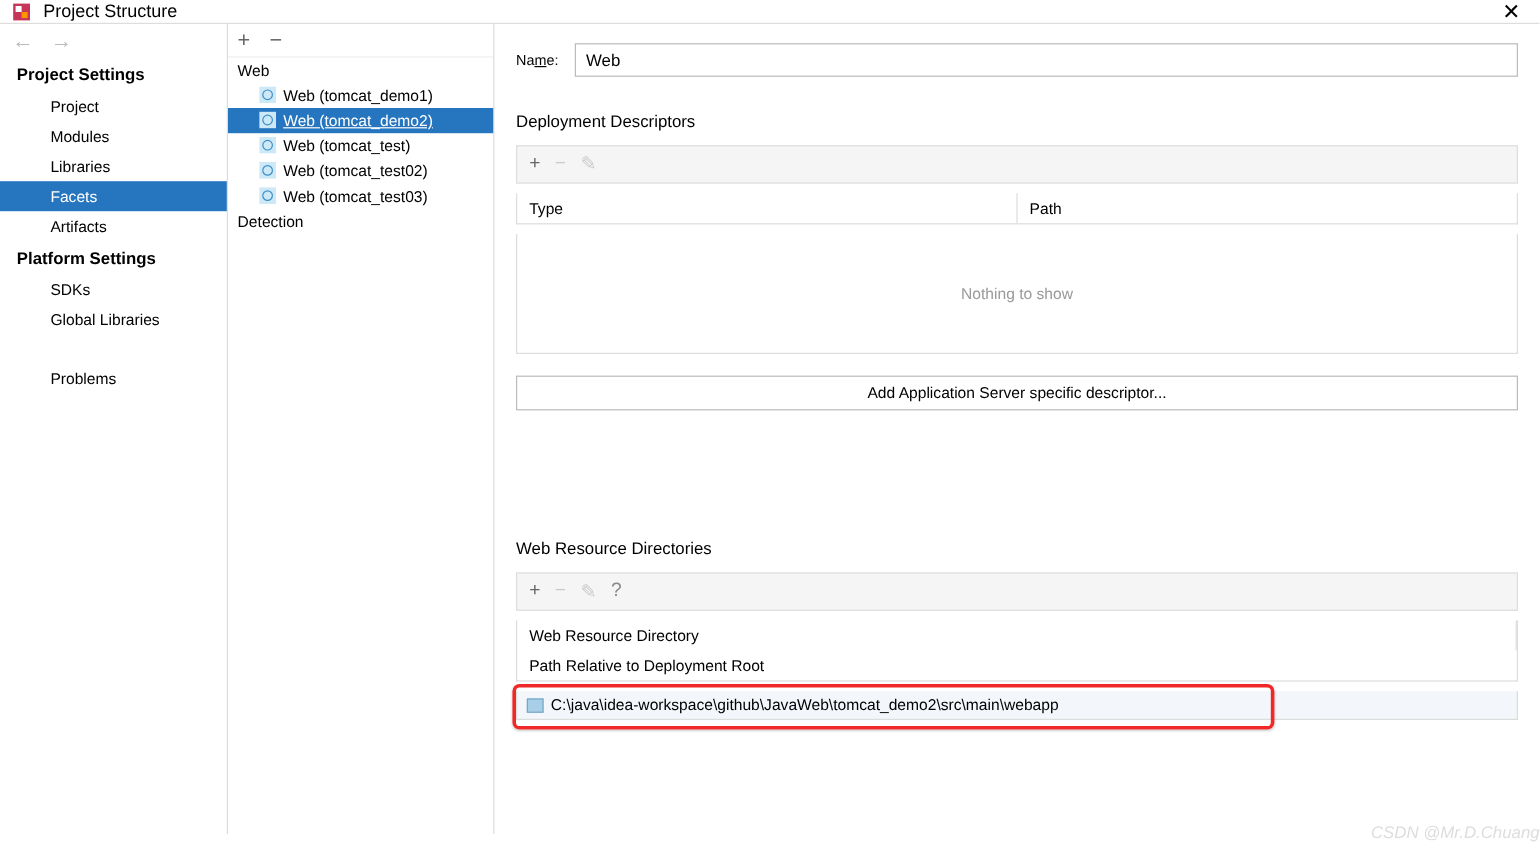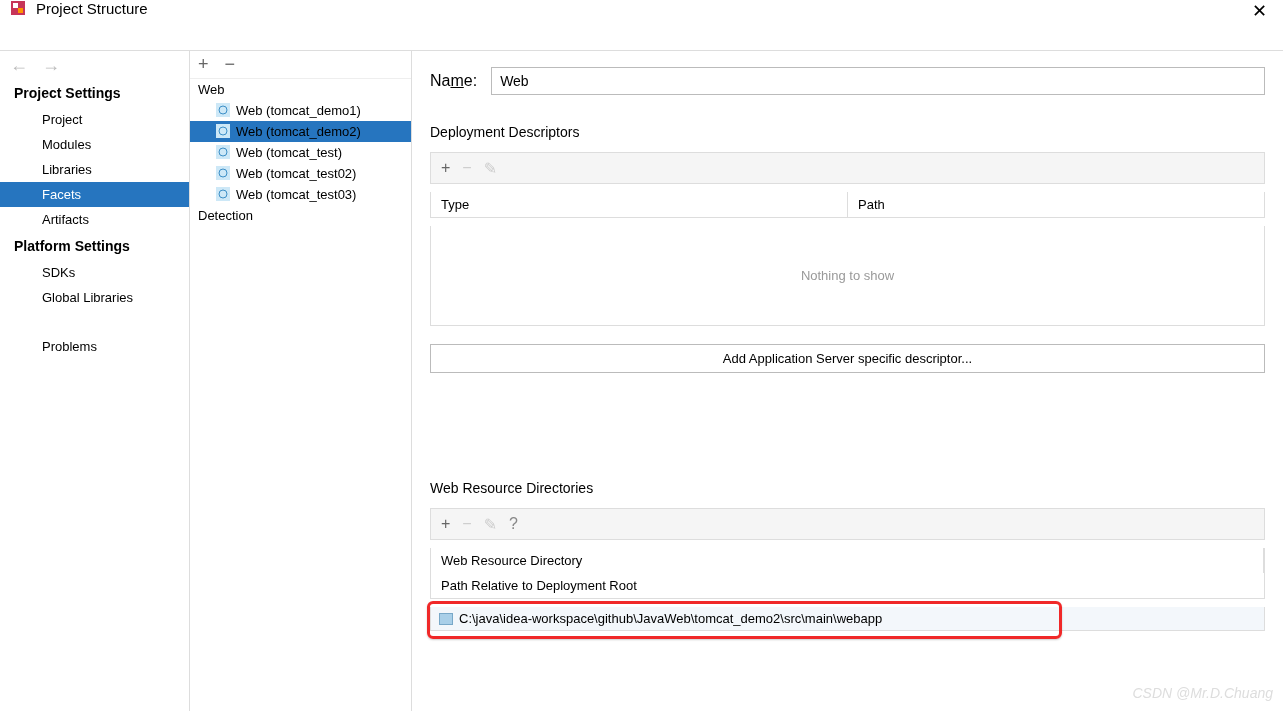--- a/index.html
+++ b/index.html
@@ -1,42 +1,42 @@
 <!DOCTYPE html>
 <html><head>
 <meta charset="utf-8">
 <style>
 * { box-sizing: border-box; margin: 0; padding: 0; }
 body { font-family: "Segoe UI", Arial, sans-serif; font-size: 13px; color: #000; background: #fff; width: 1283px; height: 711px; overflow: hidden; position: relative; }
 
-.titlebar { height: 51px; display: flex; align-items: flex-start; padding: 0 10px; border-bottom: 1px solid #ddd; }
+.titlebar { height: 20px; display: flex; align-items: center; padding: 0 10px; border-bottom: 1px solid #ddd; }
 .titlebar .app-icon { width: 16px; height: 16px; margin-right: 10px; }
 .titlebar .title { font-size: 15px; flex: 1; }
 .titlebar .close-btn { font-size: 18px; cursor: pointer; padding: 0 6px; }
 
 .body-area { display: flex; height: calc(100% - 36px); }
 
 .left-panel { width: 190px; border-right: 1px solid #ddd; display: flex; flex-direction: column; }
 .nav-arrows { height: 28px; display: flex; align-items: center; padding: 4px 10px; gap: 14px; }
 .nav-arrow { font-size: 18px; color: #bbb; cursor: default; }
 .category { font-weight: bold; font-size: 14px; padding: 6px 14px; }
 .nav-item { padding: 5px 12px 5px 42px; cursor: pointer; }
 .nav-item.selected { background: #2675bf; color: #fff; }
 
 .middle-panel { width: 222px; border-right: 1px solid #ddd; display: flex; flex-direction: column; }
 .mid-toolbar { height: 28px; display: flex; align-items: center; padding: 2px 8px; gap: 16px; border-bottom: 1px solid #eee; }
 .tool-icon { font-size: 18px; color: #666; cursor: pointer; }
 .tree-root { padding: 3px 8px; }
 .tree-child { padding: 3px 4px 3px 26px; display: flex; cursor: pointer; white-space: nowrap; }
-.tree-child.selected { background: #2675bf; color: #000000; }
+.tree-child.selected { background: #2675bf; color: #ffffff; text-decoration: underline; }
 .facet-icon { width: 14px; height: 14px; margin-right: 6px; display: inline-flex; }
 
 .right-panel { flex: 1; padding: 16px 18px; display: flex; flex-direction: column; gap: 8px; overflow: hidden; }
 .name-row { display: flex; align-items: center; gap: 14px; }
-.name-row label { font-size: 16px; }
+.name-row label { font-size: 12px; }
 .name-row .underline { text-decoration: underline; }
 .name-input { flex: 1; border: 1px solid #bbb; padding: 5px 8px; font-size: 14px; }
 
 .section-title { font-size: 14px; margin-top: 21px; }
 .sub-toolbar { background: #f5f5f5; border: 1px solid #ddd; height: 32px; display: flex; align-items: center; gap: 12px; padding: 0 10px; margin-top: 4px; }
 .sub-toolbar .icon { color: #888; font-size: 16px; cursor: pointer; }
 .sub-toolbar .icon.disabled { color: #ccc; cursor: default; }
 .sub-toolbar .plus { color: #666; }
 
 .table-head { display: flex; border-left: 1px solid #ddd; border-right: 1px solid #ddd; border-bottom: 1px solid #ddd; }
@@ -49,21 +49,21 @@
 .section-gap { height: 70px; }
 
 .wrd-row { display: flex; align-items: center; padding: 4px 8px; border-left: 1px solid #ddd; border-right: 1px solid #ddd; border-bottom: 1px solid #ddd; background: #f3f7fb; position: relative; }
 .wrd-row .dir-icon { width: 14px; height: 12px; background: #a9cfe8; border: 1px solid #78a8c8; margin-right: 6px; }
 .row-highlight { position: absolute; border: 3px solid #f02828; border-radius: 6px; left: -4px; top: -6px; width: 635px; height: 38px; pointer-events: none; box-shadow: 0 1px 2px rgba(0,0,0,0.2);}
 
 .table-head.t2 { border-top: none; flex-direction: column; }
 .col-wrd { flex: 1.05; }
 .col-path { flex: 1; }
 
-.watermark { position: absolute; right: 10px; bottom: 10px; color: #ddd; font-size: 14px; font-style: italic; }
+.watermark { position: absolute; right: 0; bottom: 10px; color: #ddd; font-size: 14px; font-style: italic; }
 </style>
 </head>
 <body>
 
 <div class="titlebar">
   <span class="app-icon">
     <svg viewBox="0 0 16 16">
         <rect x="1" y="1" width="14" height="14" fill="#c73558"></rect>
         <rect x="3" y="3" width="5" height="5" fill="#fff"></rect>
         <rect x="8" y="8" width="5" height="5" fill="#ff9500"></rect>

